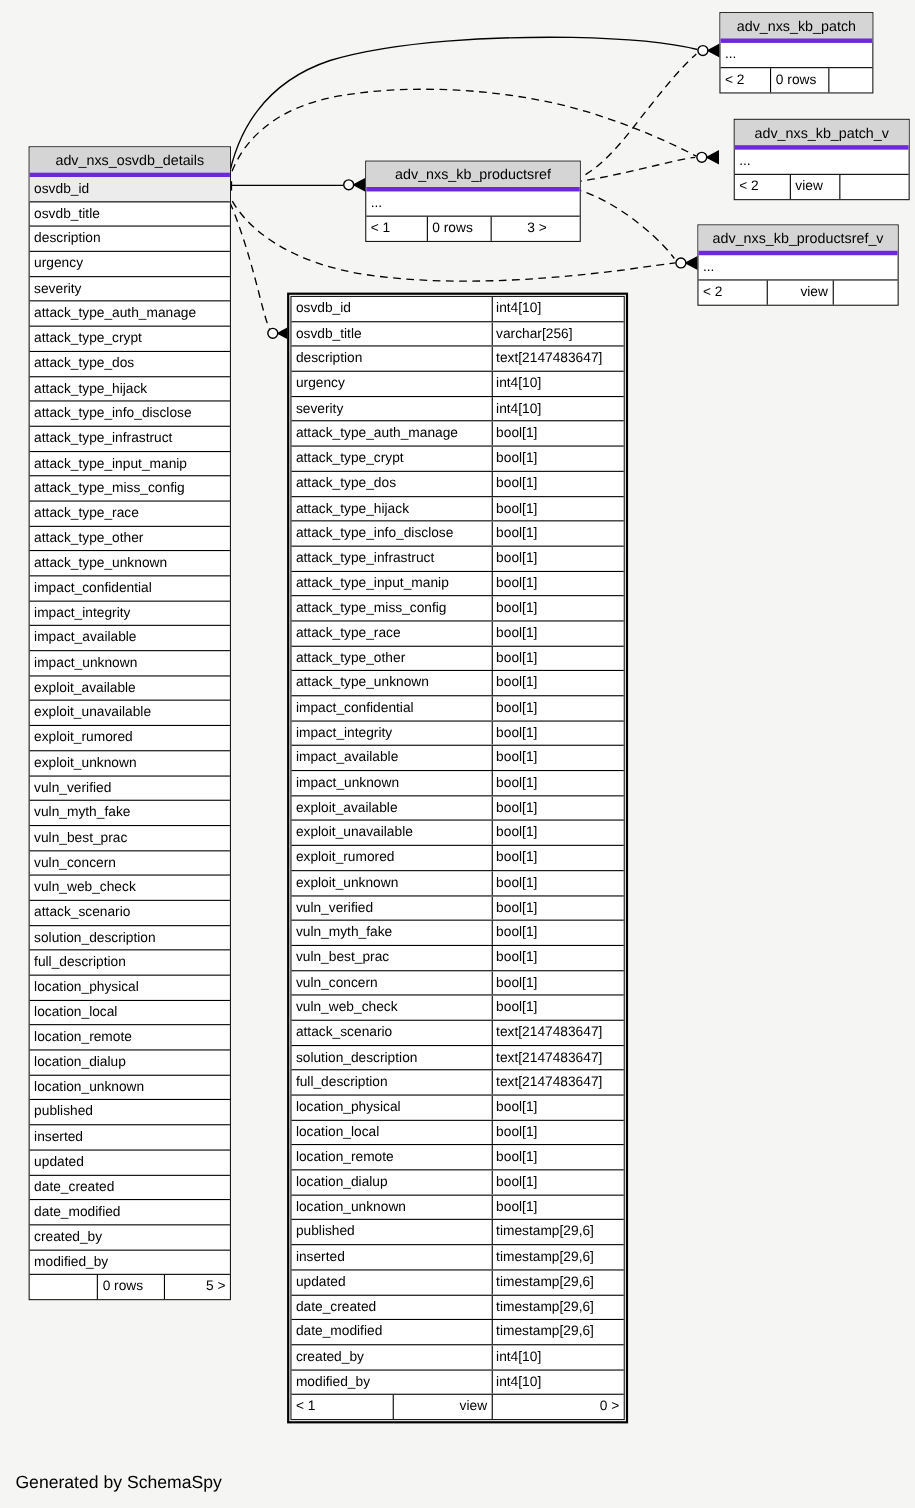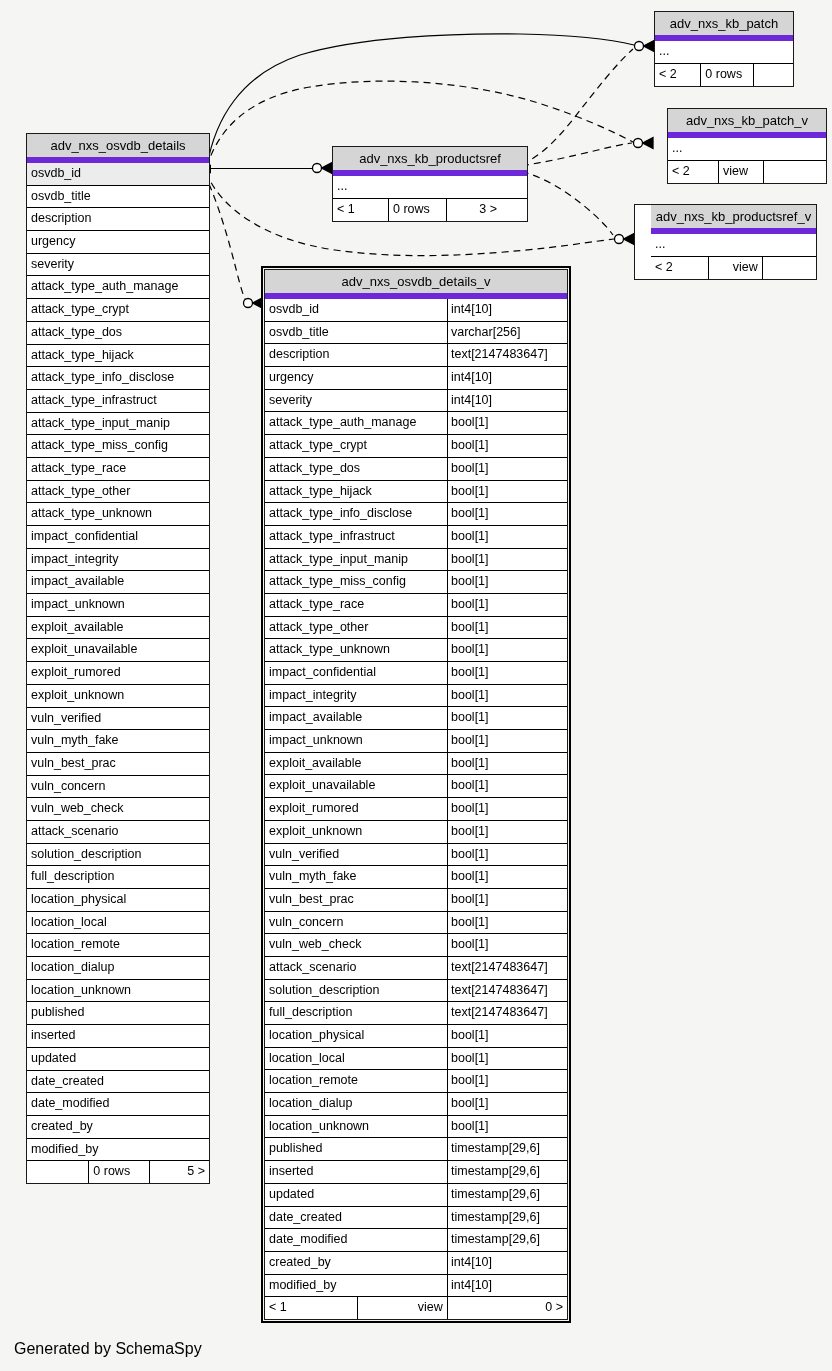--- a/index.html
+++ b/index.html
@@ -16,21 +16,21 @@
   .tbl{
     position:absolute;
     background:#ffffff;
     border:1px solid #1a1a1a;
     box-sizing:border-box;
     z-index:1;
     font-size:12.5px;
   }
   .tbl .hdr{
     background:#d5d5d5;
-    border-bottom:6px solid #6d28d9;
+    border-bottom:4px solid #6d28d9;
     text-align:center;
     height:23px;line-height:23px;
     font-size:13px;
     white-space:nowrap;
     overflow:hidden;
     cursor:pointer;
   }
   .tbl .row{
     box-sizing:border-box;
     height:22.7px;line-height:21.5px;
@@ -55,21 +55,21 @@
     padding:0 4px;white-space:nowrap;overflow:hidden;
   }
   .tbl .ftr .fcell + .fcell{border-left:1px solid #000;}
   .al{text-align:left;} .ac{padding:0 1px;} .ar{text-align:right;}
 
   
   .t-details      {left:26px;  top:133px; width:184px;}
   .t-productsref  {left:332px; top:146px; width:196px;}
   .t-patch        {left:654px; top:11px;  width:140px;}
   .t-patch-v      {left:667px; top:108px; width:160px;}
-  .t-productsref-v{left:634px; top:204px; width:183px;padding-left:16px;}
+  .t-productsref-v{left:634px; top:204px; width:183px;}
   
   .vwrap{
     position:absolute;left:261px;top:266px;z-index:1;
     border:2px solid #000;padding:1px;background:#f5f5f4;
   }
   .t-details-v{position:relative;left:0;top:0;width:304px;}
 
   
   .t-details .fcell:nth-child(1){width:62px;}
   .t-details .fcell:nth-child(2){width:61px;}
@@ -336,21 +336,20 @@
     </div>
     <div class="ftr">
       <div class="fcell al">&lt; 2</div>
       <div class="fcell ar">view</div>
       <div class="fcell ar"></div>
     </div>
   </div>
 
   <div class="vwrap">
     <div class="tbl t-details-v">
-      <div class="hdr">adv_nxs_osvdb_details_v</div>
       <div class="rows">
 
       <div class="row v">
           <span class="cname">osvdb_id</span>
           <span class="ctype">int4[10]</span>
         </div>
           <div class="row v">
           <span class="cname">osvdb_title</span>
           <span class="ctype">varchar[256]</span>
         </div>

